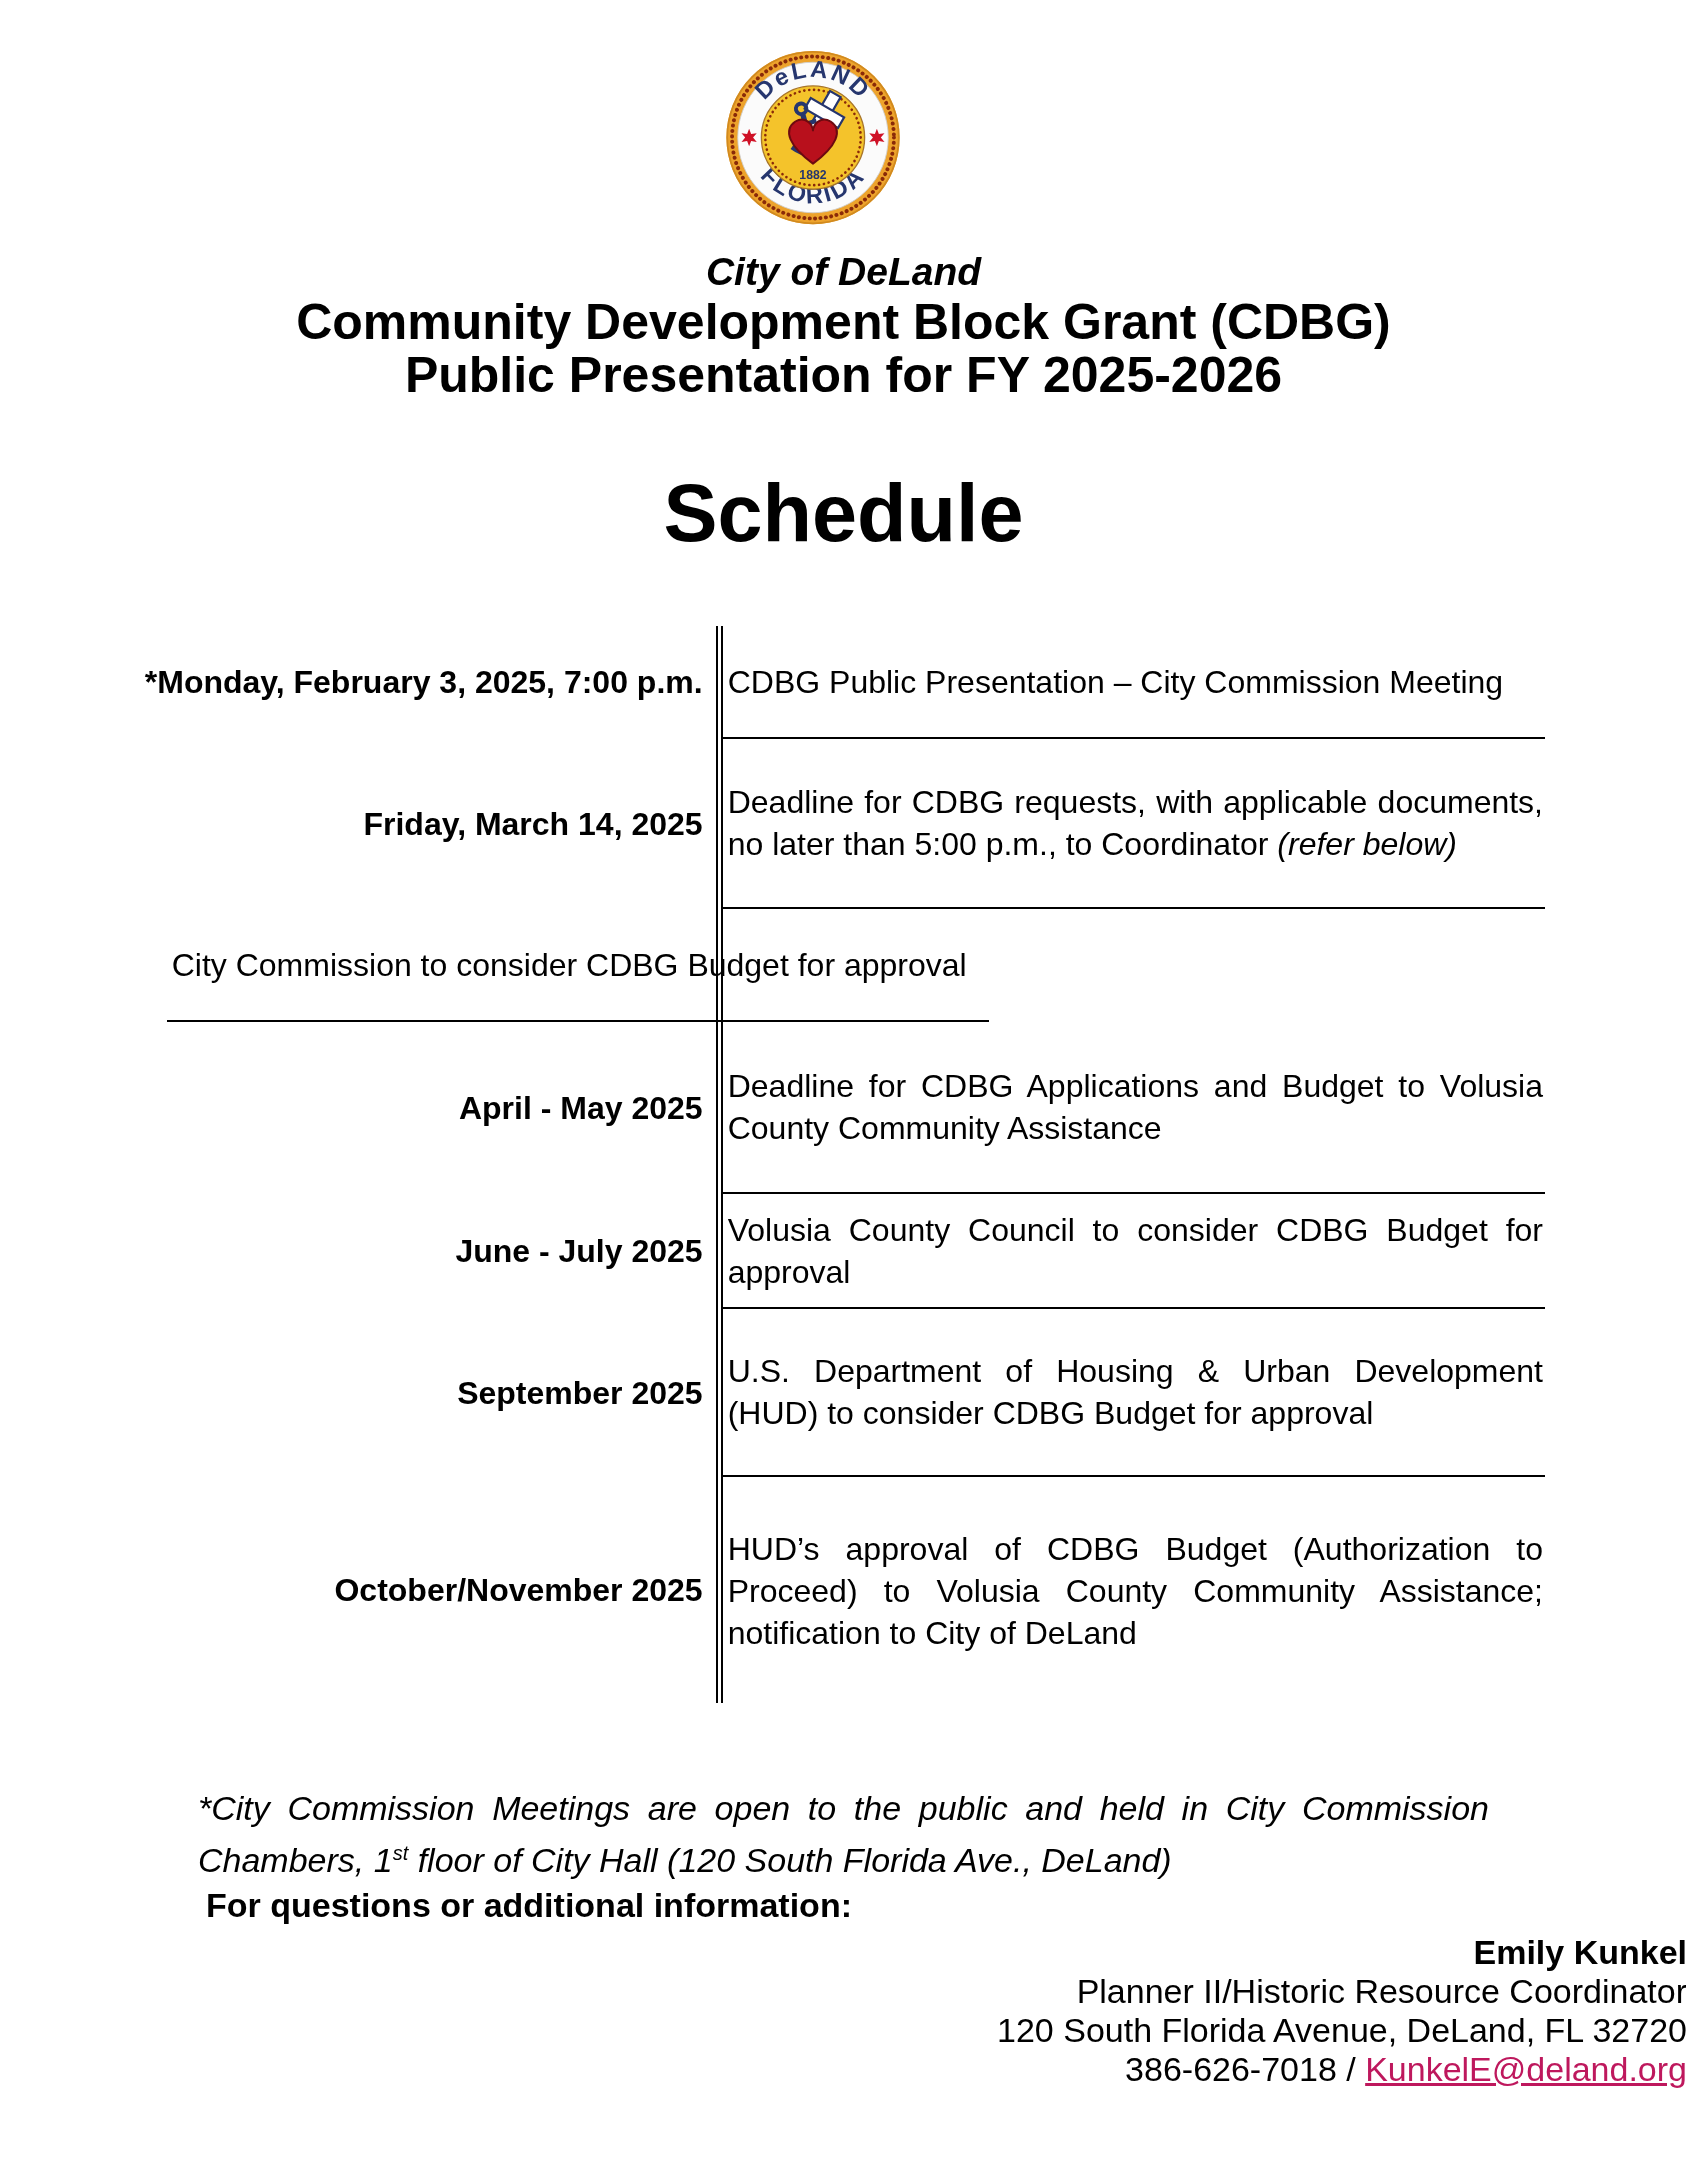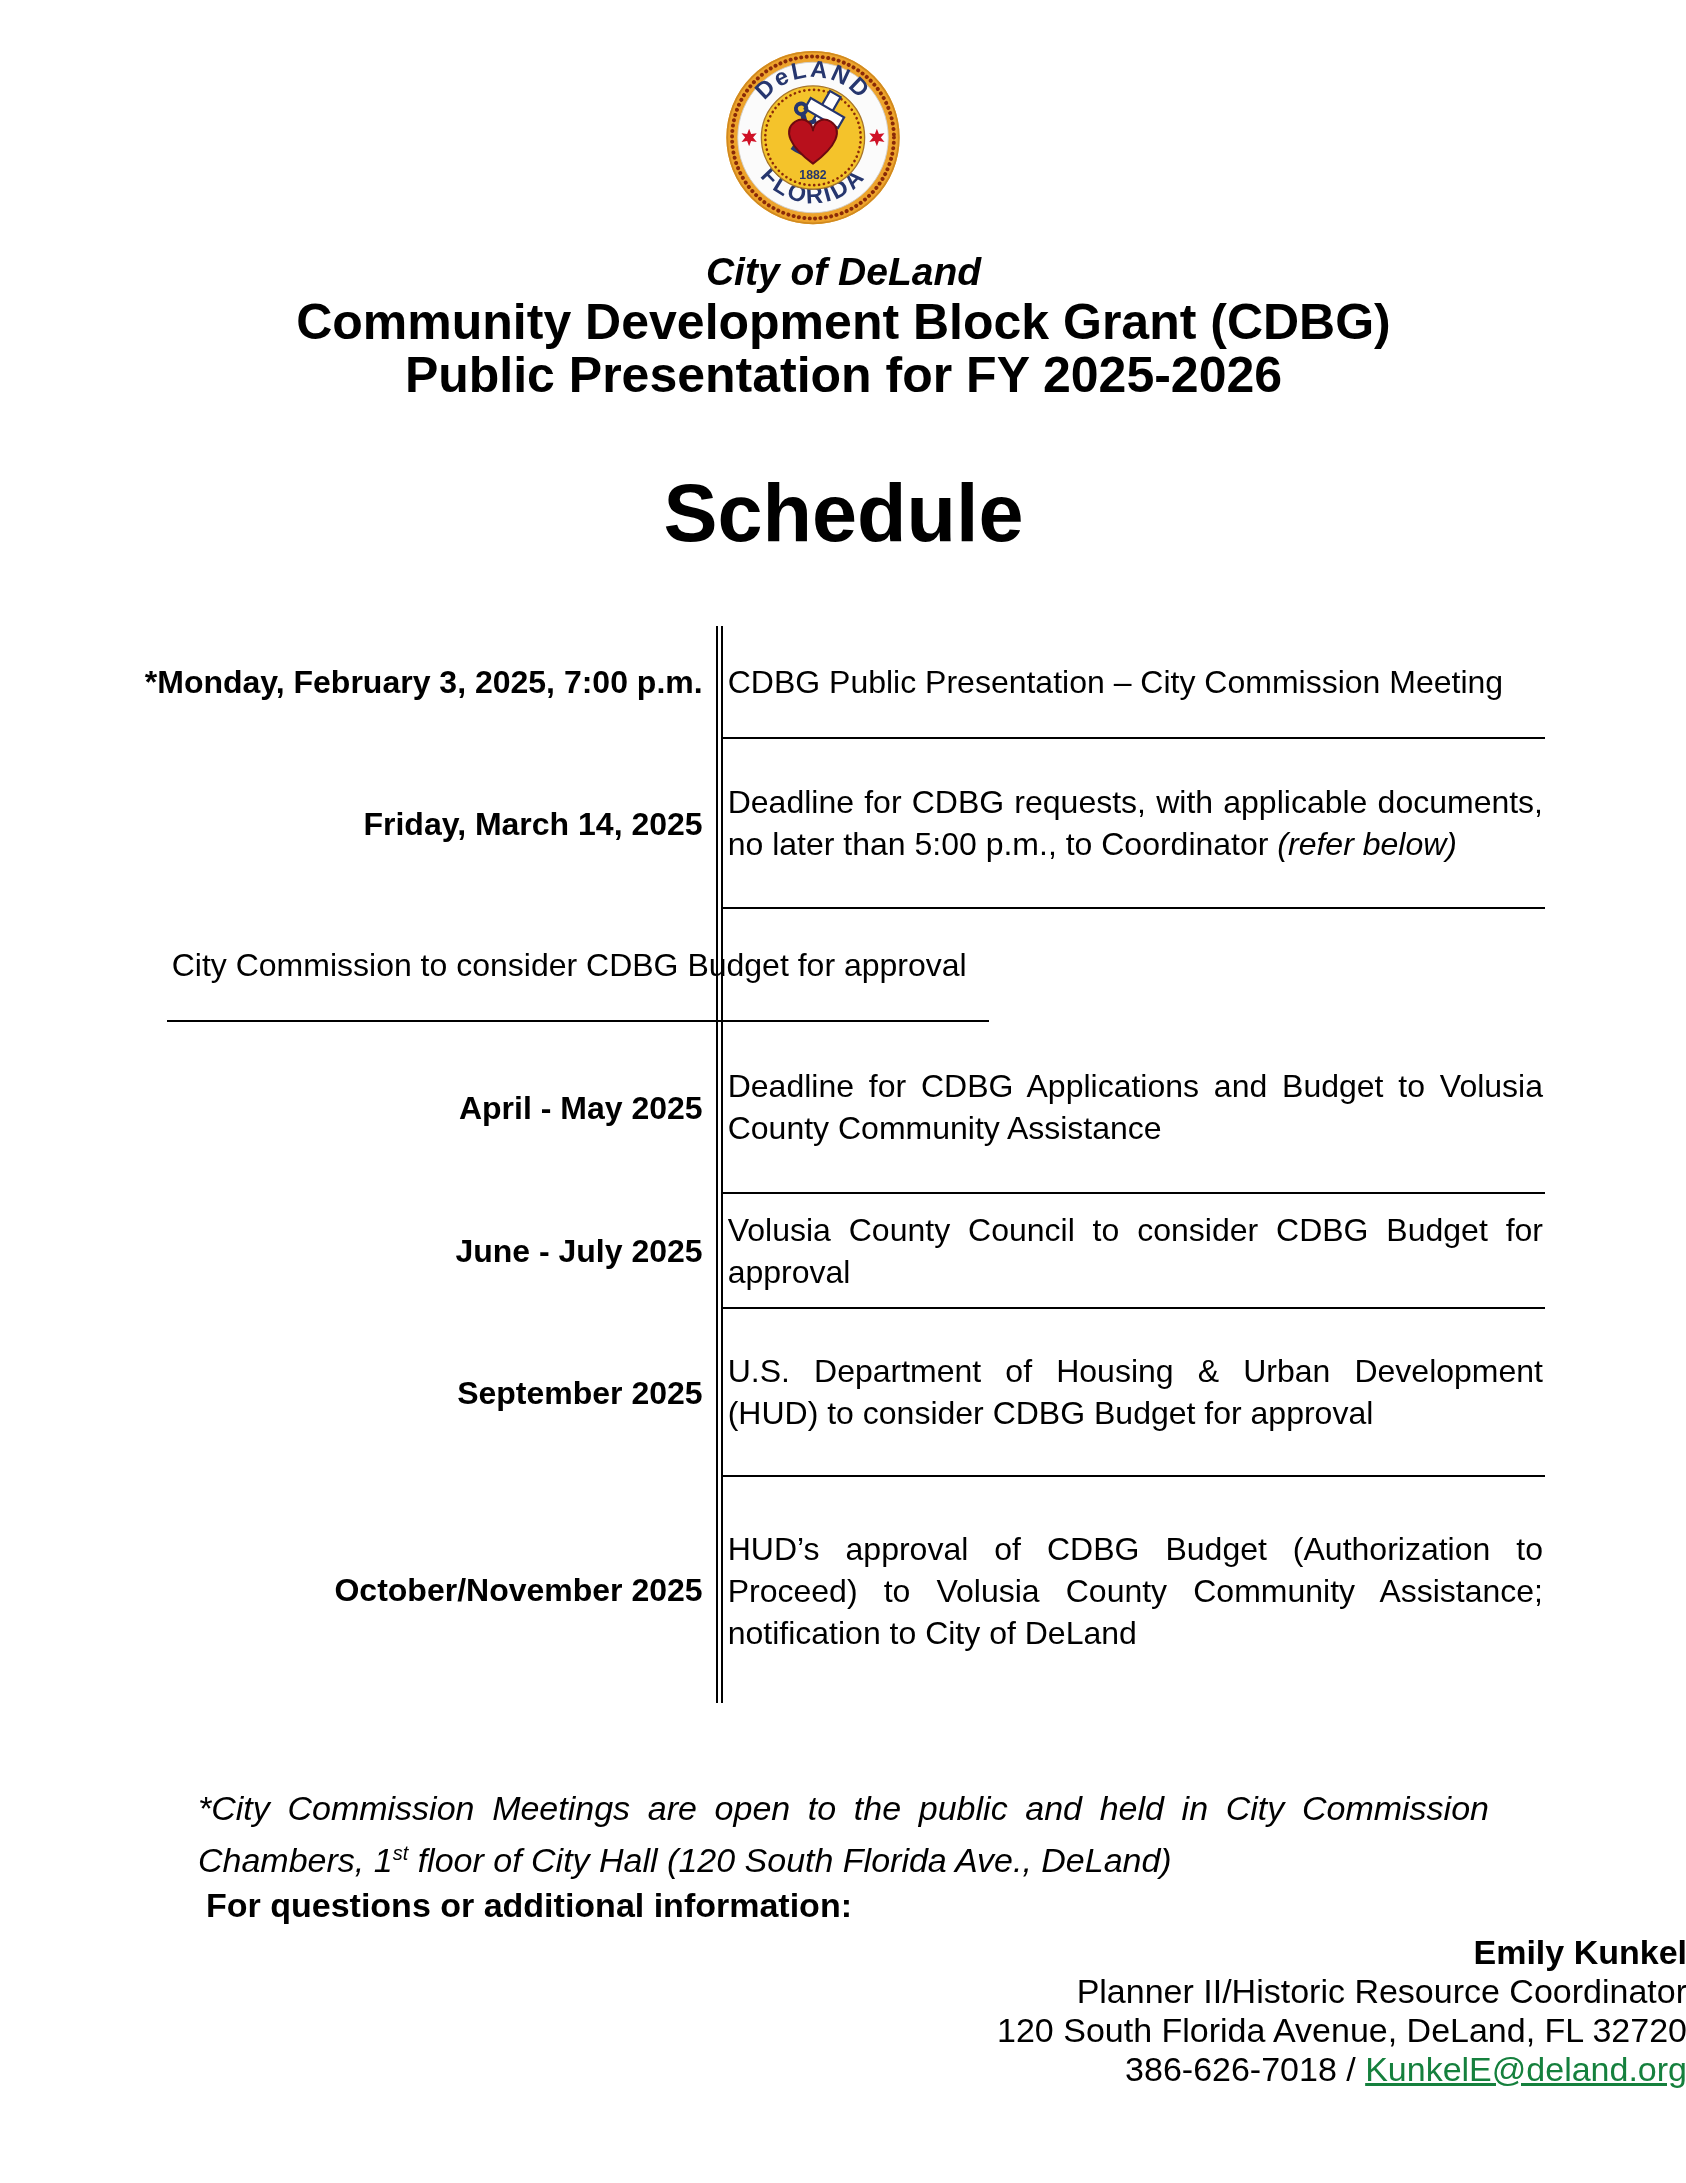--- a/index.html
+++ b/index.html
@@ -70,21 +70,21 @@
   .footnote sup { font-size:20px; }
 
   .questions {
     position:absolute; left:206px; top:1886px;
     font-weight:bold; font-size:34px;
   }
 
   .contact { position:absolute; left:0; right:0; top:1933px; text-align:right; font-size:34px; }
   .contact div { line-height:39px; }
   .contact .name { font-weight:bold; }
-  .email-link { color:#15803d; text-decoration:underline; }
+  .email-link { color:#be185d; text-decoration:underline; }
 </style>
 </head>
 <body>
 
 <div class="page">
 
   <div class="seal-wrap">
     <svg viewBox="0 0 200 200" width="175" height="175">
       <defs>
         <path id="arcTop" d="M 31,100 A 69,69 0 0 1 169,100"></path>

